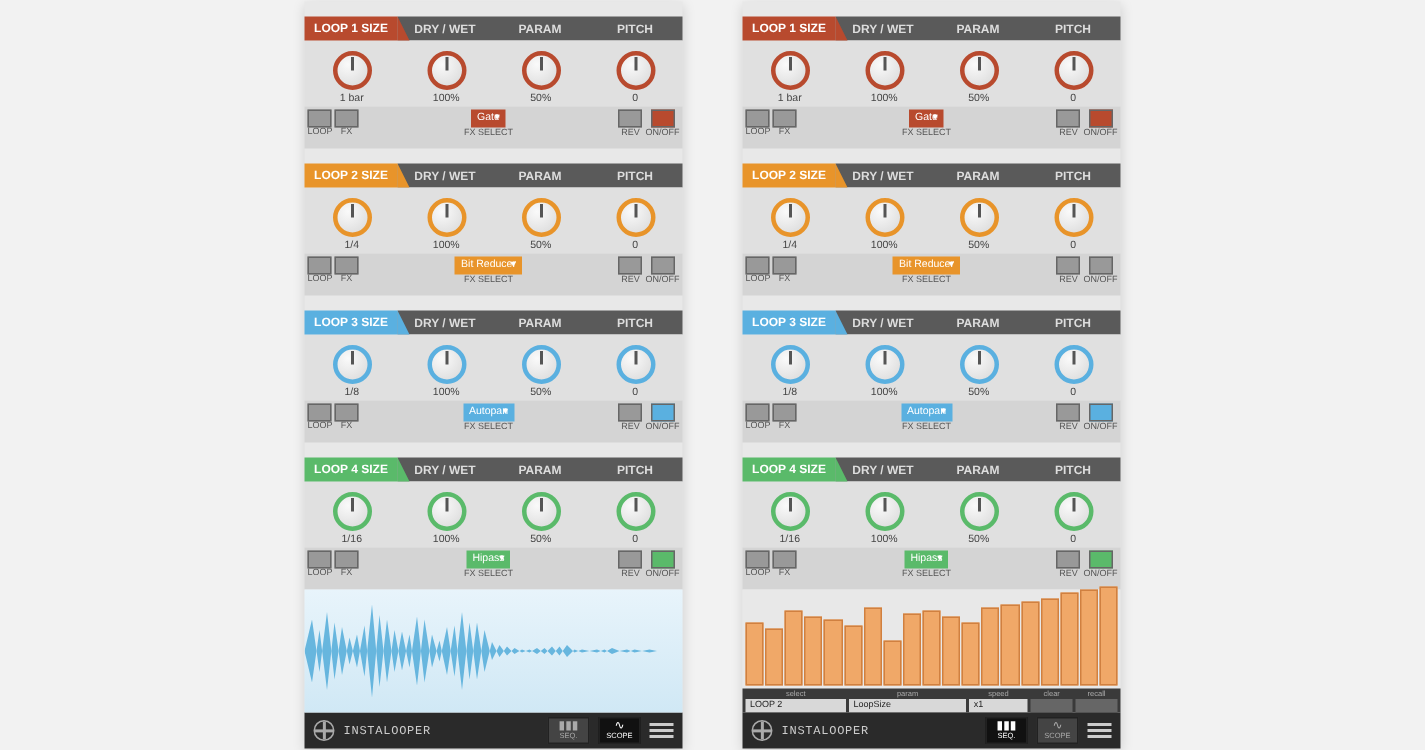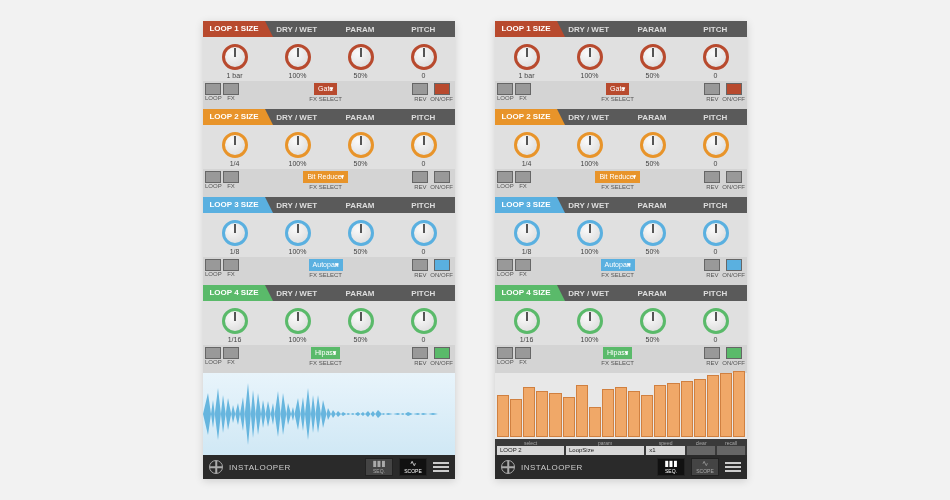--- a/index.html
+++ b/index.html
@@ -20,21 +20,21 @@
   box-shadow: 0 2px 8px rgba(0,0,0,0.15);
   display: flex;
   flex-direction: column;
 }
 .loop {
   display: flex;
   flex-direction: column;
 }
 .loop-header {
   display: flex;
-  height: 16px;
+  height: 26px;
   font-weight: bold;
   color: #fff;
   font-size: 8px;
   align-items: flex-end;
 }
 .size-tab {
   width: 62px;
   text-align: center;
   line-height: 16px;
   position: relative;
@@ -214,20 +214,21 @@
   position: absolute;
   background: #aaa;
 }
 .logo::before { width: 100%; height: 1.5px; top: 50%; left: 0; transform: translateY(-50%); }
 .logo::after { height: 100%; width: 1.5px; left: 50%; top: 0; transform: translateX(-50%); }
 .brand {
   color: #ccc;
   font-size: 8px;
   letter-spacing: 0.5px;
   flex: 1;
+  font-family: Liberation Mono, monospace;
 }
 .fbtn {
   width: 28px;
   height: 18px;
   background: #444;
   border: 1px solid #222;
   cursor: pointer;
   display: flex;
   flex-direction: column;
   align-items: center;

